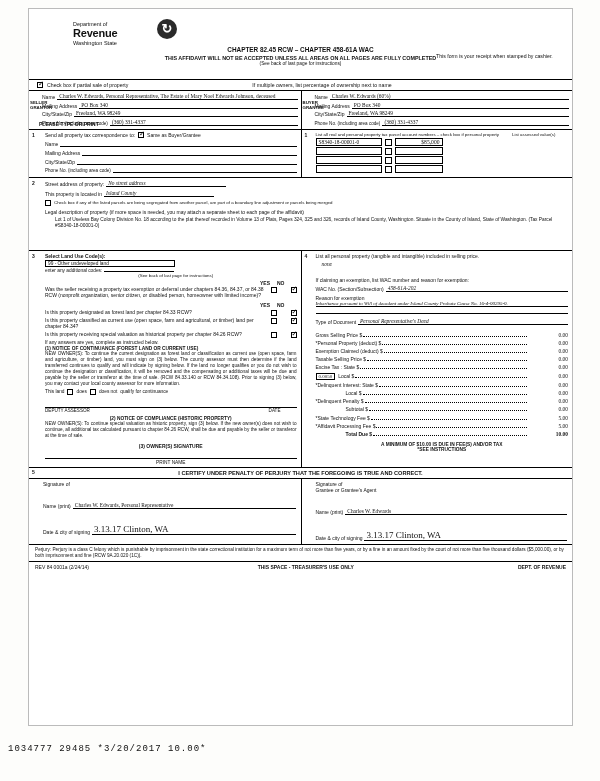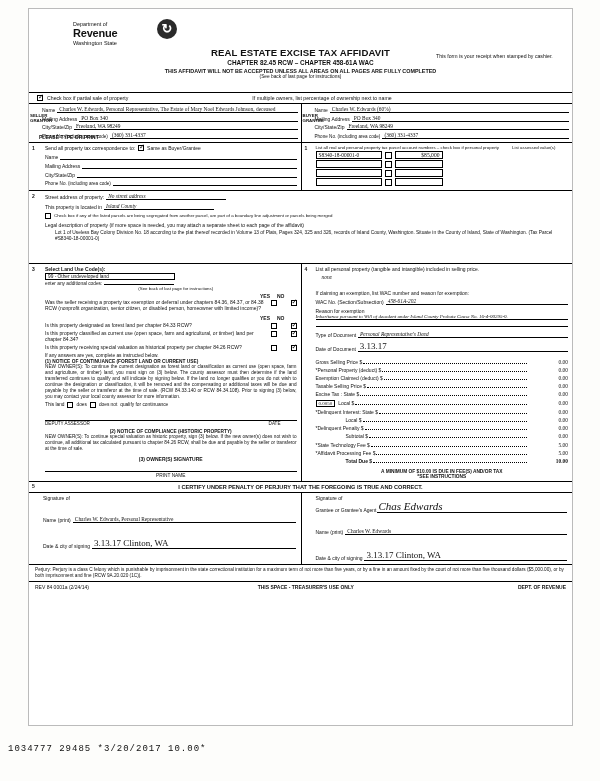--- a/index.html
+++ b/index.html
@@ -157,21 +157,20 @@
 
   <div class="hdr">
     <div class="dept">
       <div class="d1">Department of</div>
       <div class="d2">Revenue</div>
       <div class="d3">Washington State</div>
     </div>
     <div class="logo">↻</div>
   </div>
 
-  <div class="title">REAL ESTATE EXCISE TAX AFFIDAVIT</div>
   <div class="subtitle">CHAPTER 82.45 RCW – CHAPTER 458-61A WAC</div>
   <div class="warn">THIS AFFIDAVIT WILL NOT BE ACCEPTED UNLESS ALL AREAS ON ALL PAGES ARE FULLY COMPLETED</div>
   <div class="warn2">(See back of last page for instructions)</div>
 
   <div style="position:relative;height:13px;">
     <div class="ptp">PLEASE TYPE OR PRINT</div>
   </div>
   <div class="receipt">This form is your receipt when stamped by cashier.</div>
 
   <div class="sec" style="padding-left:8px;display:flex;align-items:center;gap:4px;">
@@ -385,24 +384,20 @@
         <span class="fval hand">458-61A-202</span>
       </div>
       <div style="font-size:5px;margin-top:3px;">Reason for exemption</div>
       <div class="hand" style="font-size:5px;border-bottom:1px solid #000;">Inheritance pursuant to Will of decedent under Island County Probate Cause No. 16-4-00295-0.</div>
       <div style="height:7px;border-bottom:1px solid #000;"></div>
 
       <div class="fieldrow" style="margin-top:4px;">
         <span class="flabel">Type of Document</span>
         <span class="fval hand">Personal Representative's Deed</span>
       </div>
-      <div class="fieldrow" style="margin-top:3px;">
-        <span class="flabel">Date of Document</span>
-        <span class="fval bigdate">3.13.17</span>
-      </div>
 
       <div class="amts" style="margin-top:6px;">
         <div class="amtrow">
             <span class="amtlabel">Gross Selling Price  $</span>
             <span class="amtdots"></span>
             <span class="amtval">0.00</span>
           </div>
         <div class="amtrow">
             <span class="amtlabel">*Personal Property (deduct)  $</span>
             <span class="amtdots"></span>
@@ -487,21 +482,20 @@
       </div>
       <div class="sigfield">
         <span class="flabel">Date &amp; city of signing</span>
         <span class="fval bigdate">3.13.17  Clinton, WA</span>
       </div>
     </div>
     <div class="sigcol">
       <div style="font-size:5px;">Signature of</div>
       <div style="display:flex;align-items:flex-end;">
         <span style="font-size:5px;white-space:nowrap;">Grantee or Grantee's Agent</span>
-        <span class="fval bigsig">Chas Edwards</span>
       </div>
       <div class="sigfield">
         <span class="flabel">Name (print)</span>
         <span class="fval">Charles W. Edwards</span>
       </div>
       <div class="sigfield">
         <span class="flabel">Date &amp; city of signing</span>
         <span class="fval bigdate">3.13.17  Clinton, WA</span>
       </div>
     </div>

